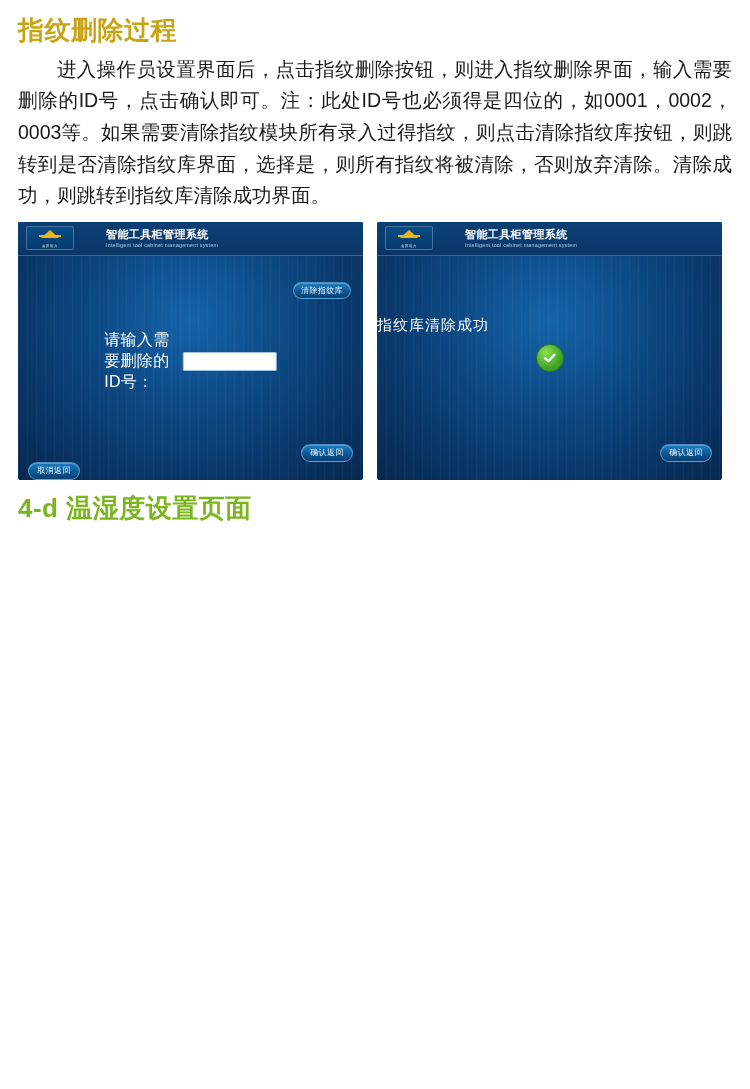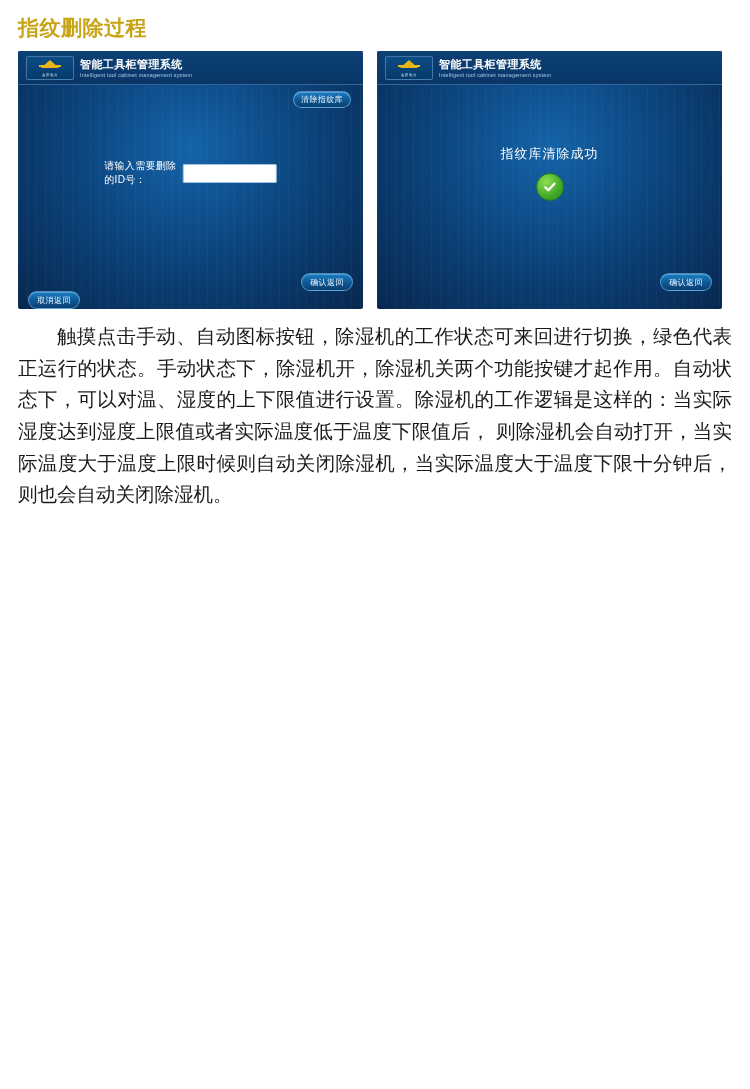--- a/index.html
+++ b/index.html
@@ -15,21 +15,21 @@
     overflow: hidden;
   }
   .page {
     width: 750px;
     height: 1089px;
     position: relative;
     box-sizing: border-box;
     padding: 14px 18px 0 18px;
   }
   h2.section-title {
-    font-size: 21px;
+    font-size: 26px;
     font-weight: bold;
     color: #c8a415;
     margin: 0 0 6px 0;
     letter-spacing: 0.5px;
     line-height: 1.3;
   }
   h2.section-title.green {
     color: #7ab51d;
   }
   .section-title .num {
@@ -70,20 +70,21 @@
     position: absolute;
     top: 0; left: 0; right: 0;
     height: 34px;
     background: linear-gradient(180deg, #0c3f73 0%, #0a3b6e 60%, #0a3565 100%);
     border-bottom: 1px solid rgba(120,180,235,0.35);
     display: flex;
     align-items: center;
     padding: 0 8px;
     box-sizing: border-box;
     z-index: 3;
+    gap: 26px;
   }
   .logo {
     width: 46px;
     height: 22px;
     background: linear-gradient(180deg, #0b4c86 0%, #073a6a 100%);
     border: 1px solid rgba(160,200,240,0.4);
     border-radius: 2px;
     position: relative;
     margin-right: 6px;
     flex: none;
@@ -142,53 +143,54 @@
     background: linear-gradient(180deg, #1a7ec4 0%, #0e5793 55%, #0a3f70 100%);
     border: 1px solid rgba(140,200,245,0.55);
     color: #eaf4ff;
     font-size: 8px;
     display: flex;
     align-items: center;
     justify-content: center;
     letter-spacing: 0.4px;
     box-shadow: inset 0 1px 0 rgba(255,255,255,0.25);
     z-index: 4;
+    margin-top: 20px;
   }
   .btn-clear-lib { right: 12px; top: 40px; width: 56px; height: 15px; }
   .btn-cancel { left: 10px; bottom: 0; width: 50px; height: 16px; }
   .btn-confirm { right: 10px; bottom: 18px; width: 50px; height: 16px; }
   .input-row {
     position: absolute;
     left: 50%;
     top: 108px;
     transform: translateX(-50%);
     display: flex;
     align-items: center;
     z-index: 4;
   }
   .input-label {
-    font-size: 10px;
+    font-size: 16px;
     color: #ffffff;
     margin-right: 4px;
     letter-spacing: 0.3px;
   }
   .text-input {
     width: 88px;
     height: 15px;
     background: #ffffff;
     border: 1px solid #9fc4e2;
     border-radius: 1px;
   }
   .success-title {
     position: absolute;
     left: 0; right: 0;
     top: 94px;
-    text-align: center;
+    text-align: left;
     color: #ffffff;
-    font-size: 13px;
+    font-size: 15px;
     letter-spacing: 1px;
     z-index: 4;
   }
   .check-circle {
     position: absolute;
     left: 50%;
     top: 122px;
     transform: translateX(-50%);
     width: 26px;
     height: 26px;
@@ -202,20 +204,21 @@
   }
   .check-circle svg { display: block; }
 </style>
 </head>
 <body>
 
 <div class="page">
 
   <h2 class="section-title">指纹删除过程</h2>
 
+  <p class="body-text">进入操作员设置界面后，点击指纹删除按钮，则进入指纹删除界面，输入需要删除的ID号，点击确认即可。注：此处ID号也必须得是四位的，如0001，0002，0003等。如果需要清除指纹模块所有录入过得指纹，则点击清除指纹库按钮，则跳转到是否清除指纹库界面，选择是，则所有指纹将被清除，否则放弃清除。清除成功，则跳转到指纹库清除成功界面。</p>
 
   <div class="screens">
 
     <div class="screen">
       <div class="screen-header">
         <div class="logo">
           <div class="mark"></div>
           <div class="mark2"></div>
           <div class="ltext">金爵电力</div>
         </div>
@@ -255,16 +258,19 @@
         <svg width="16" height="16" viewBox="0 0 16 16" aria-hidden="true">
           <path d="M3.2 8.3 L6.4 11.3 L12.6 4.6" fill="none" stroke="#ffffff" stroke-width="2.2" stroke-linecap="round" stroke-linejoin="round"></path>
         </svg>
       </div>
 
       <div class="btn-pill btn-confirm">确认返回</div>
     </div>
 
   </div>
 
-
-  <p class="body-text">触摸点击手动、自动图标按钮，除湿机的工作状态可来回进行切换，绿色代表正运行的状态。手动状态下，除湿机开，除湿机关两个功能按键才起作用。自动状态下，可以对温、湿度的上下限值进行设置。除湿机的工作逻辑是这样的：当实际湿度达到湿度上限值或者实际温度低于温度下限值后， 则除湿机会自动打开，当实际温度大于温度上限时候则自动关闭除湿机，当实际温度大于温度下限十分钟后，则也会自动关闭除湿机。</p>
+  <h2 class="section-title green">
+    <span class="num">4-d</span>
+    <span>温湿度设置页面</span>
+  </h2>
+
 
 </div>
 
 </body></html>

